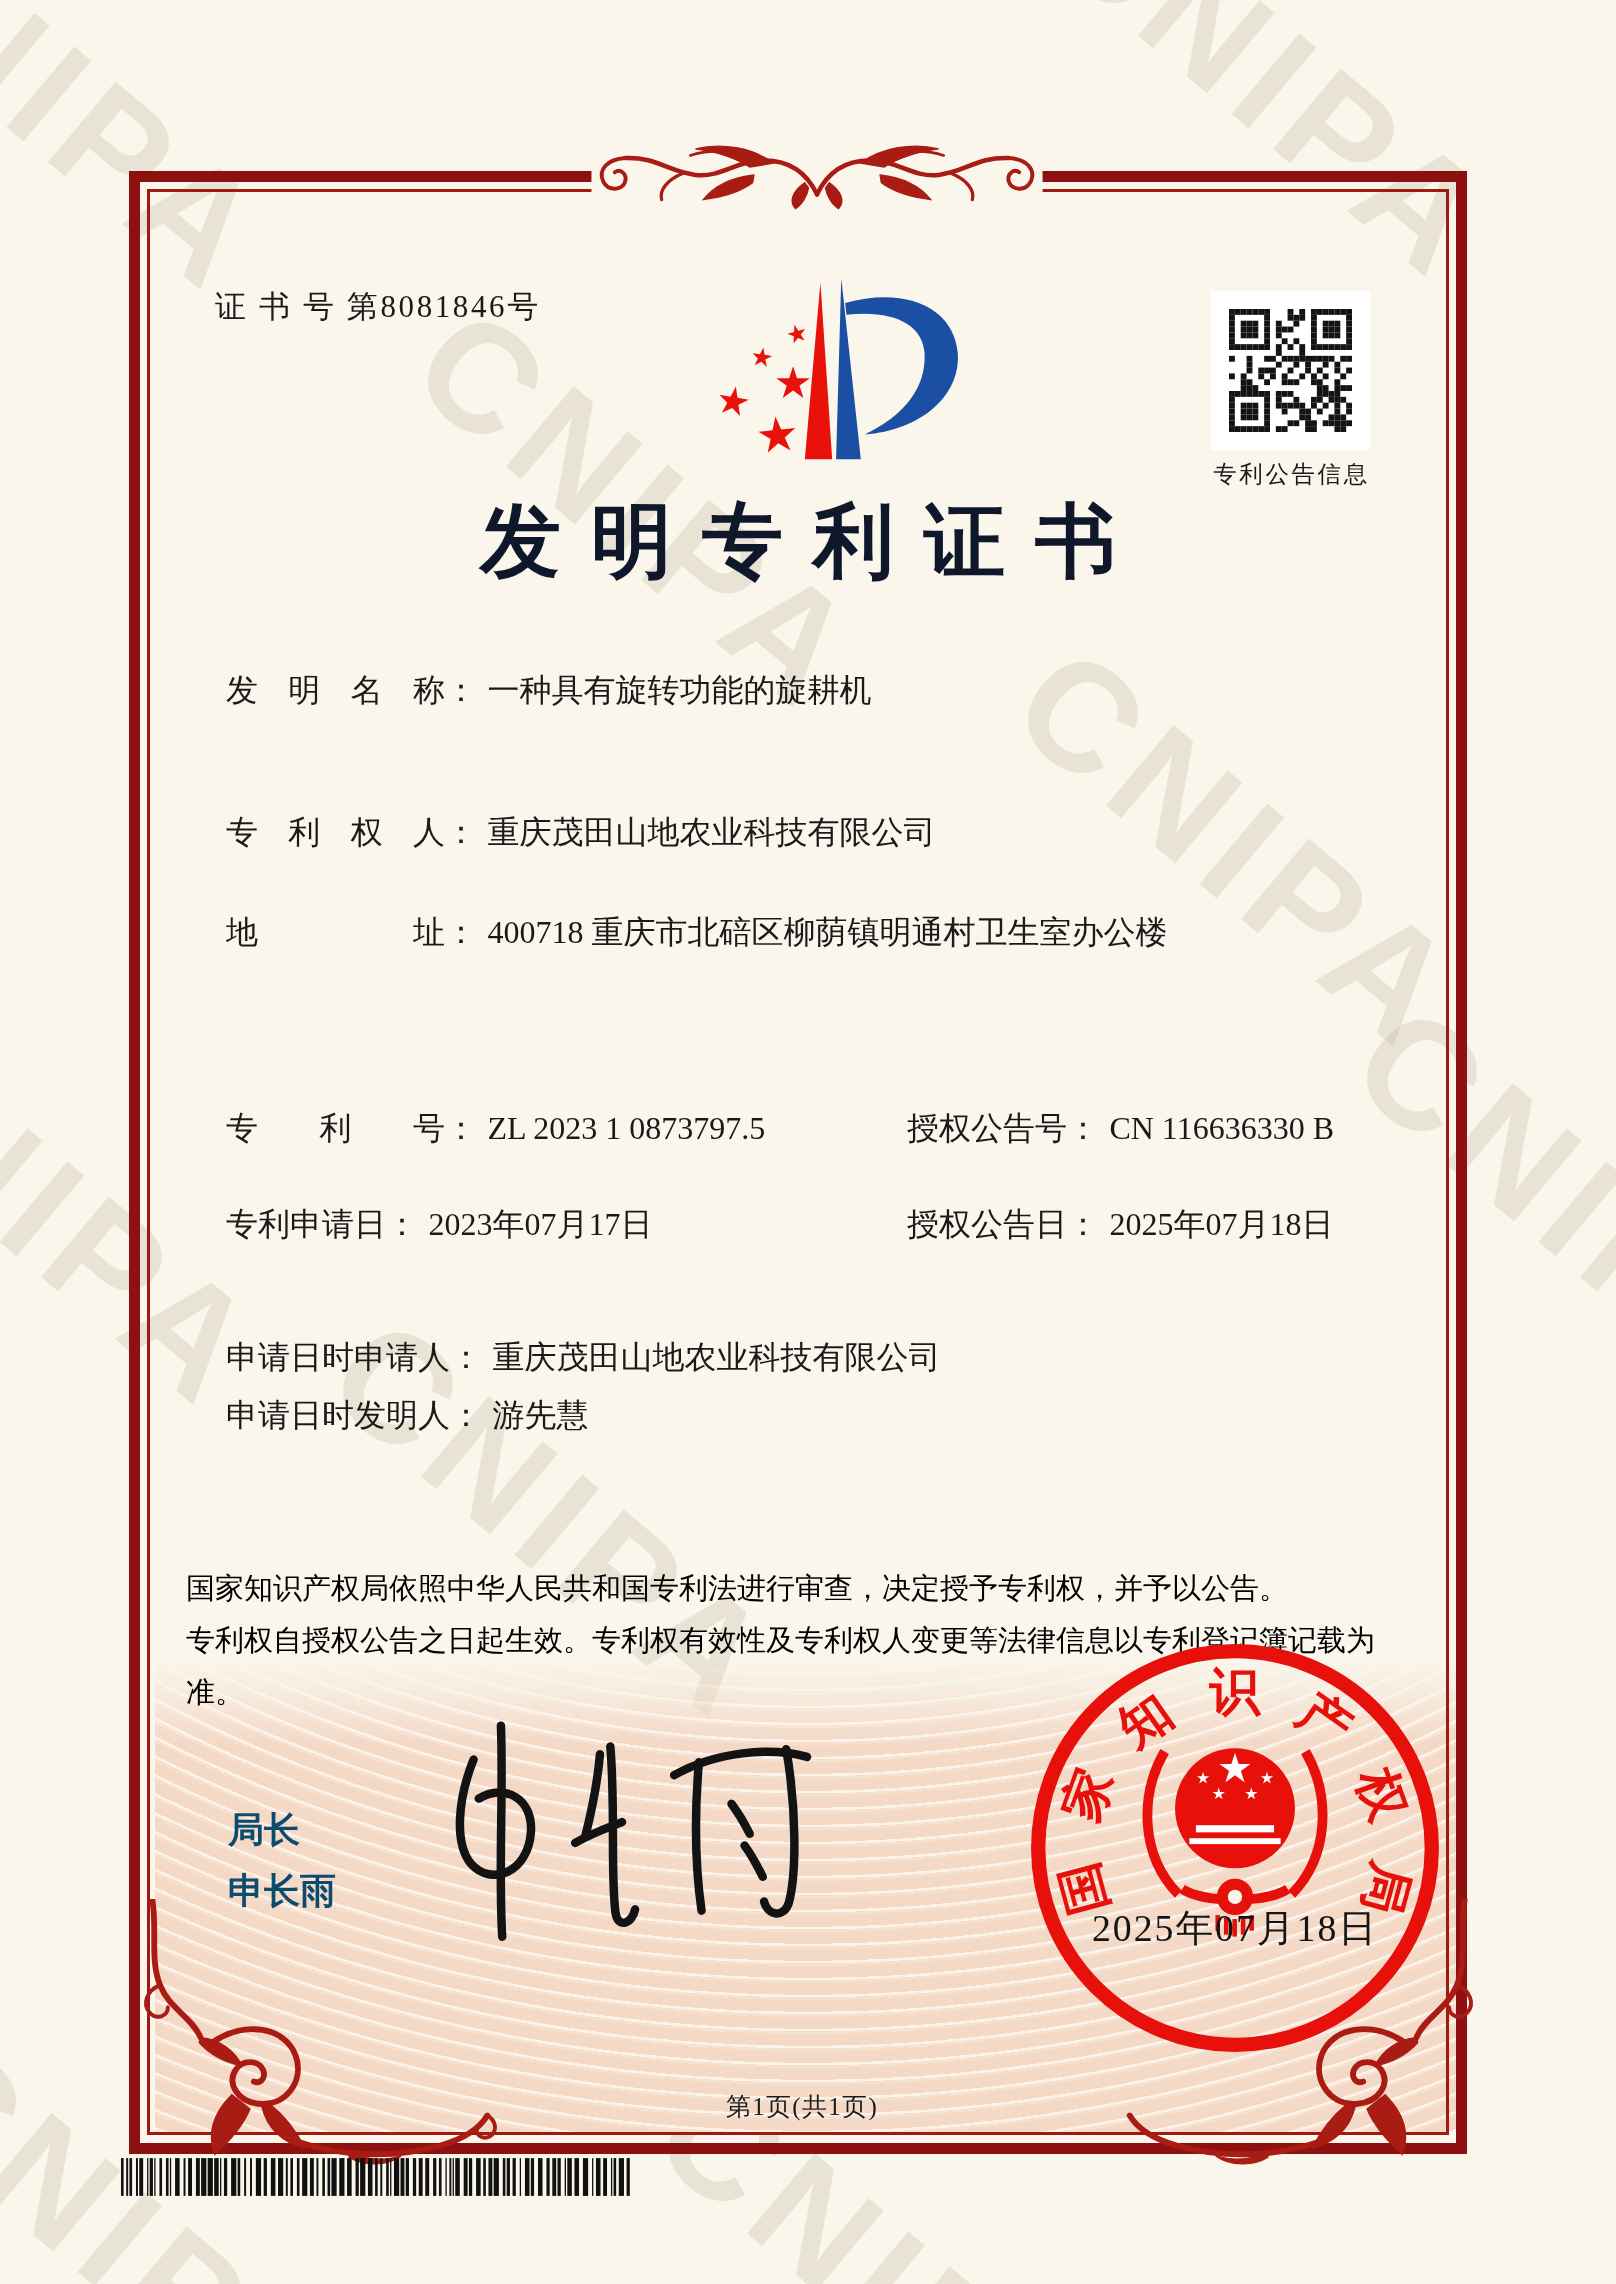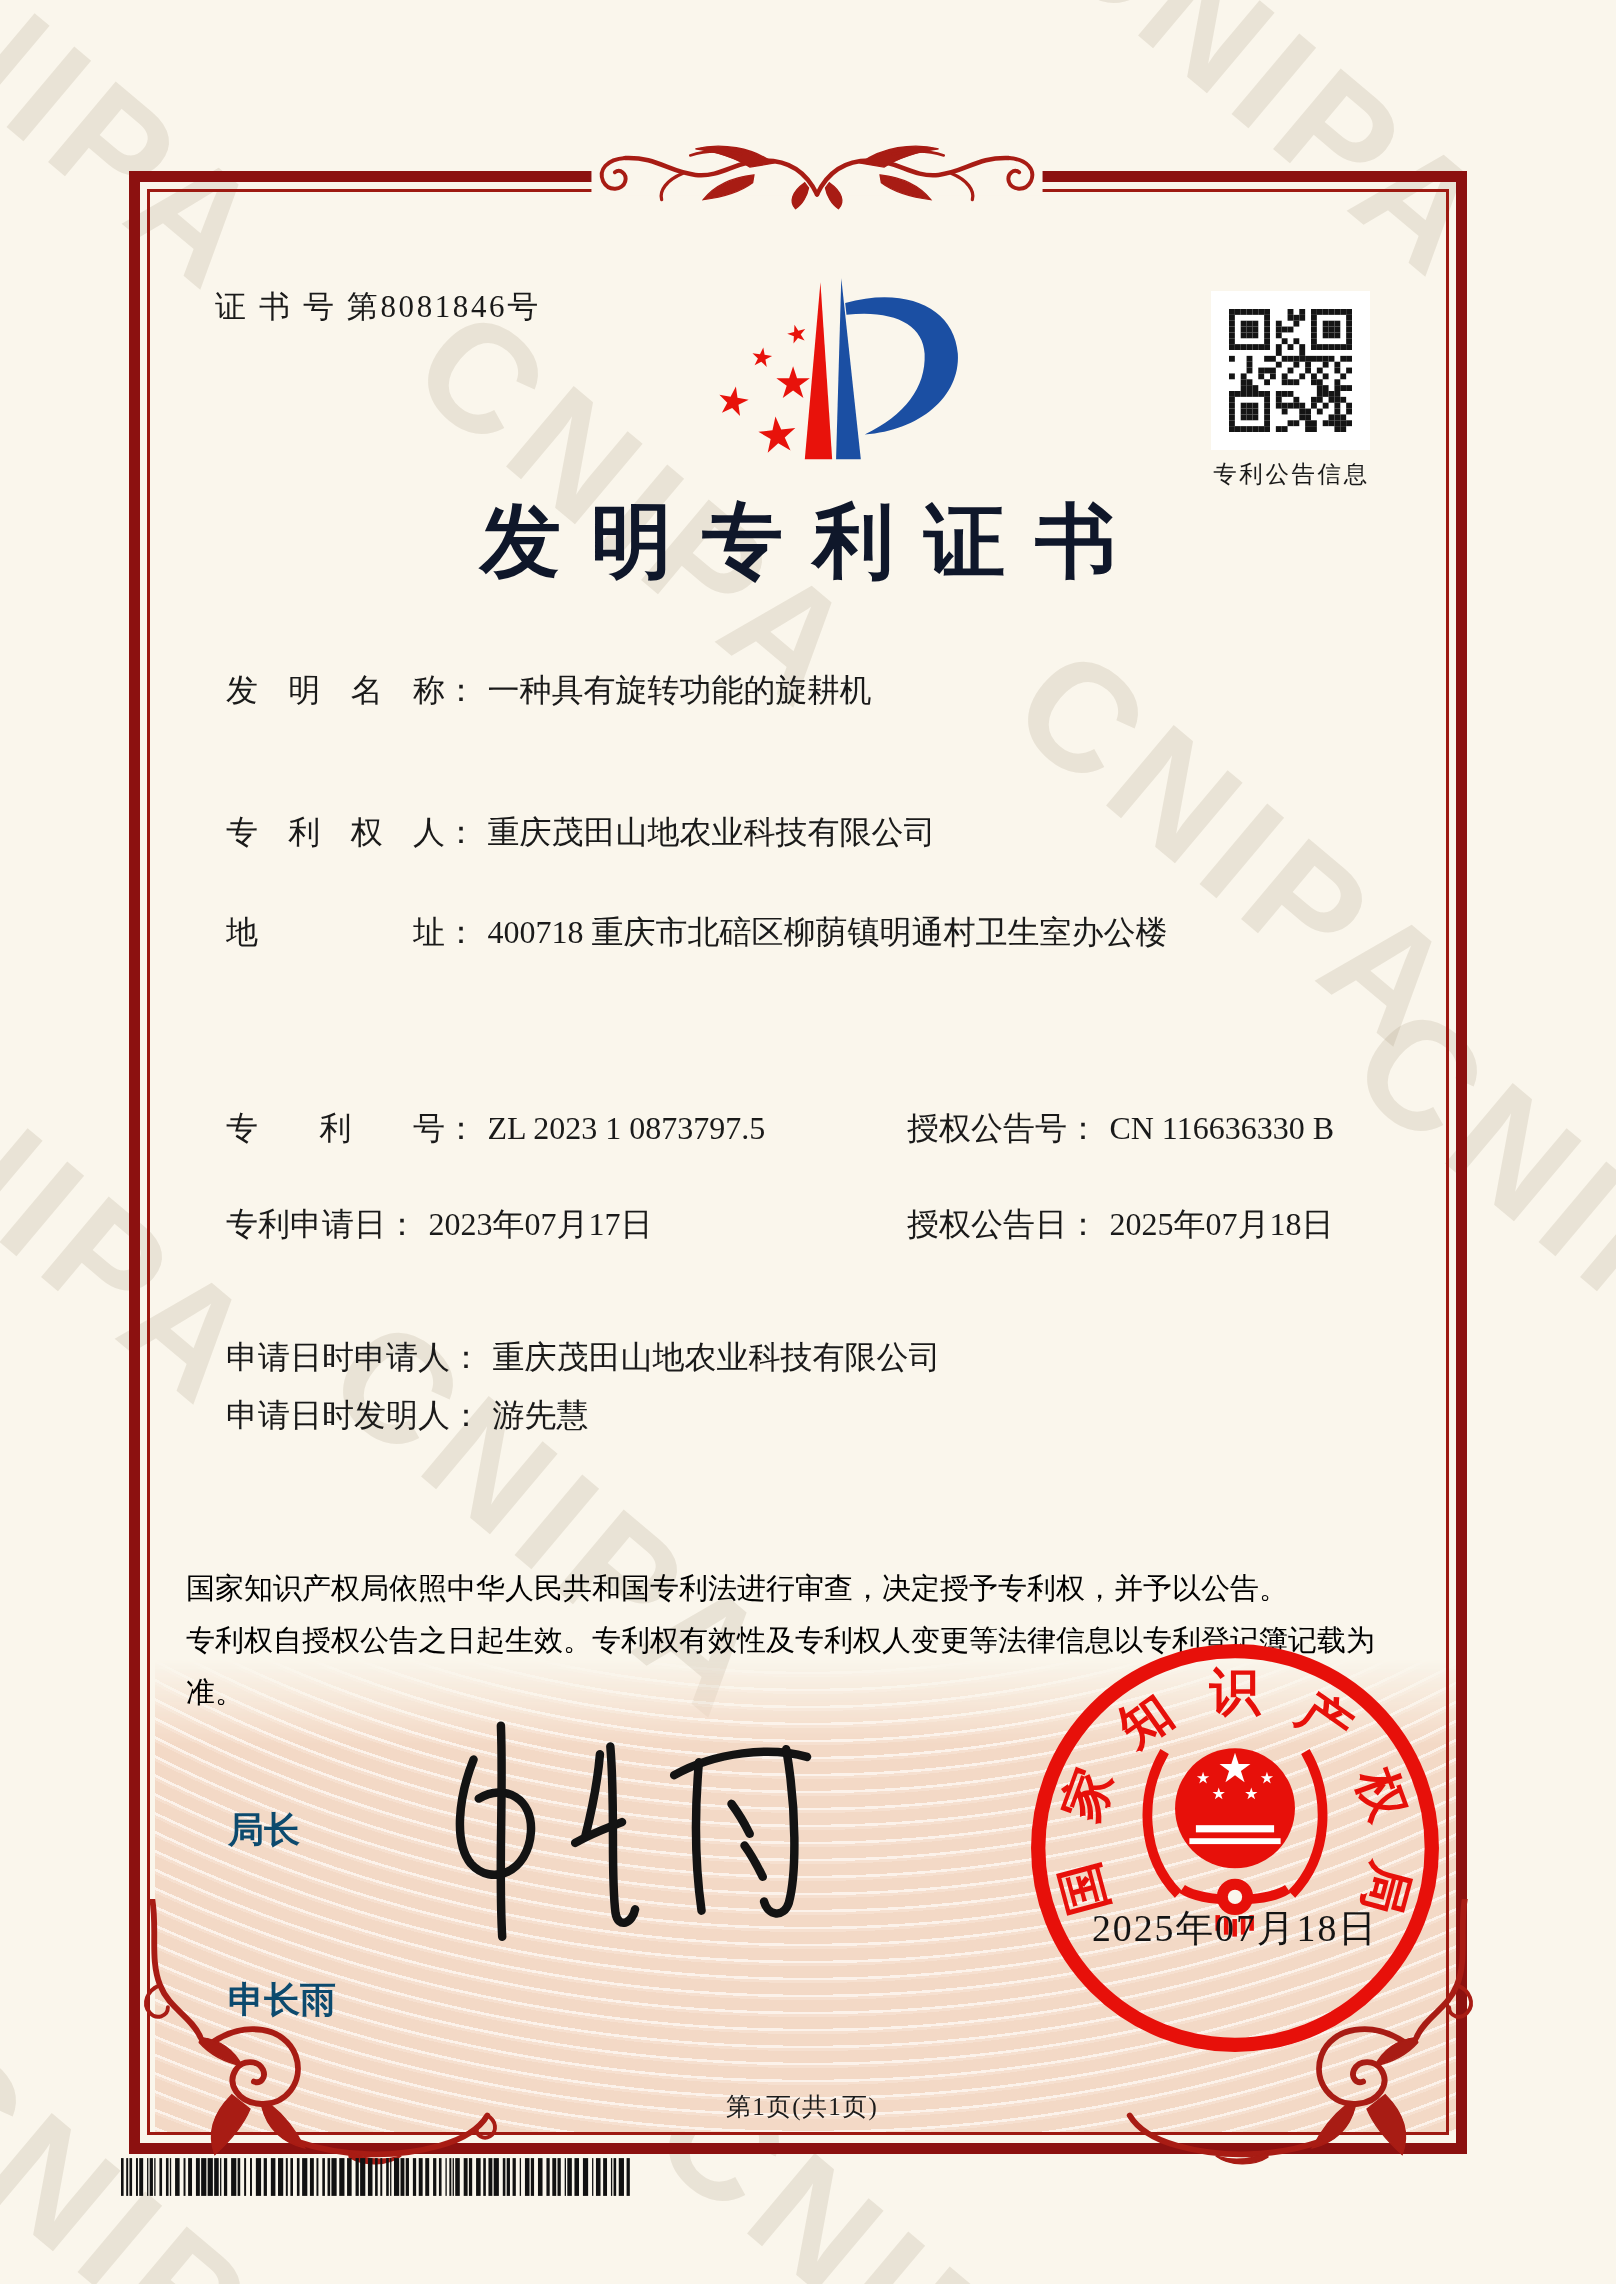--- a/index.html
+++ b/index.html
@@ -377,21 +377,21 @@
     <div class="row" style="top:1395px;">
       <span>申请日时发明人</span><span>：</span><span class="val">游先慧</span>
     </div>
 
     <div class="stmt">
       <div>国家知识产权局依照中华人民共和国专利法进行审查，决定授予专利权，并予以公告。</div>
       <div>专利权自授权公告之日起生效。专利权有效性及专利权人变更等法律信息以专利登记簿记载为准。</div>
     </div>
 
     <div class="officer" style="top:1806px;">局长</div>
-    <div class="officer" style="top:1976px;">申长雨</div>
+    <div class="officer" style="top:1867px;">申长雨</div>
 
     <svg style="position:absolute;left:398px;top:1715px;" width="482" height="235" viewBox="0 0 370 180">
       <g fill="none" stroke="#131313" stroke-width="6.5" stroke-linecap="round">
         <path d="M 58,34 C 46,64 43,98 56,114 C 72,132 100,120 102,90 C 104,64 82,52 62,64"></path>
         <path d="M 79,8 C 81,60 77,120 80,170"></path>
         <path d="M 155,30 C 153,54 149,72 144,92"></path>
         <path d="M 136,98 C 150,90 162,86 172,82"></path>
         <path d="M 163,24 C 167,72 163,122 167,152 C 169,164 180,160 182,149"></path>
         <path d="M 212,46 C 244,28 286,24 314,32"></path>
         <path d="M 231,36 C 227,82 229,122 233,150"></path>

